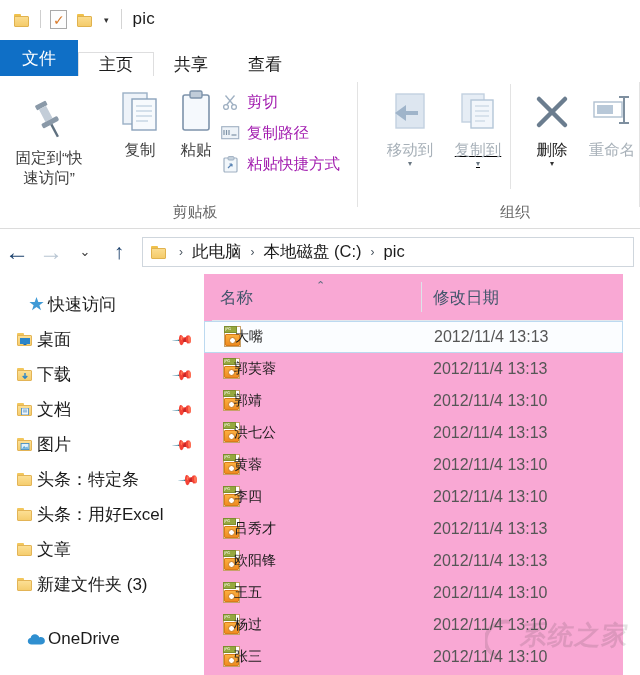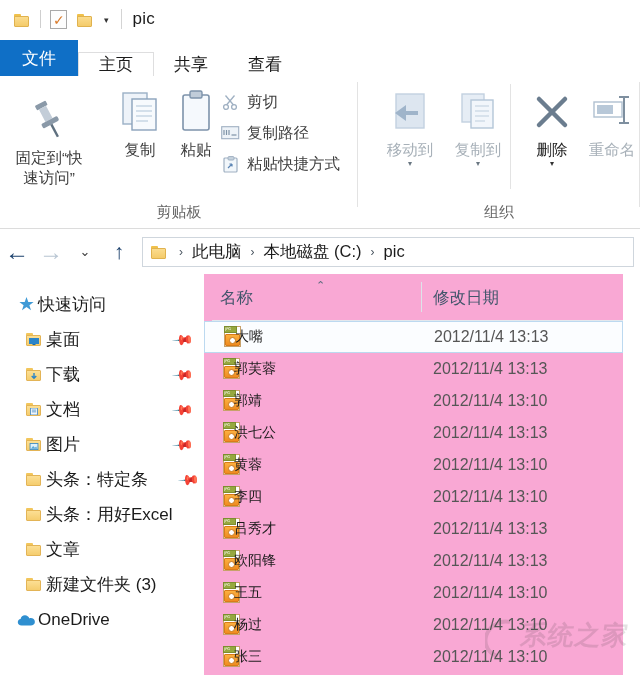--- a/index.html
+++ b/index.html
@@ -151,20 +151,21 @@
     height: 125px;
     background: #e3e3e3;
   }
   .rgroup-label {
     position: absolute;
     bottom: 6px;
     width: 100%;
     text-align: center;
     font-size: 15px;
     color: #686868;
+    padding-left: 16px;
   }
 
   .bigbtn {
     position: absolute;
     width: 76px;
     text-align: center;
     cursor: default;
   }
   .bigbtn .bicon {
     height: 56px;
@@ -191,21 +192,21 @@
     height: 20px;
     display: flex;
     align-items: center;
     justify-content: center;
     margin-right: 5px;
   }
   .smallbtn .slabel {
     font-size: 15.5px;
     color: #3c3c3c;
   }
-  .smallbtn.disabled .slabel { color: #404040; }
+  .smallbtn.disabled .slabel { color: #a21caf; }
 
   .dropcaret {
     font-size: 8px;
     color: #6a7782;
     line-height: 6px;
     margin-top: 1px;
   }
 
   
   .addrbar {
@@ -265,26 +266,26 @@
     position: relative;
     width: 204px;
     height: 401px;
     background: #ffffff;
     overflow: hidden;
   }
   .navitem {
     display: flex;
     align-items: center;
     height: 35px;
-    padding-left: 22px;
+    padding-left: 13px;
     box-sizing: border-box;
     cursor: default;
     position: relative;
   }
-  .navitem.root { padding-left: 14px; }
+  .navitem.root { padding-left: 24px; }
   .navitem .nicon {
     width: 24px;
     display: flex;
     align-items: center;
     justify-content: center;
     flex: 0 0 24px;
   }
   .navitem .nlabel {
     font-size: 17px;
     color: #1b1b1b;
@@ -586,21 +587,21 @@
         <div class="bicon">
           <svg width="46" height="46" viewBox="0 0 46 46">
             <rect x="9" y="5" width="28" height="34" fill="#dde6f0" stroke="#c2d1e0" stroke-width="1.4"></rect>
             <path d="M31 22 L19 22 L19 16 L8 24 L19 32 L19 26 L31 26 Z" fill="#9fb4ca"></path>
           </svg>
         </div>
         <div class="blabel">移动到</div>
         <div class="dropcaret">▾</div>
       </div>
 
-      <div class="bigbtn disabled" style="left:82px; top:8px;">
+      <div class="bigbtn disabled" style="left:82px; top:8px;text-decoration:underline;">
         <div class="bicon">
           <svg width="46" height="46" viewBox="0 0 46 46">
             <rect x="7" y="5" width="22" height="28" fill="#e6edf5" stroke="#c2d1e0" stroke-width="1.4"></rect>
             <rect x="16" y="11" width="22" height="28" fill="#f2f6fb" stroke="#b4c6d8" stroke-width="1.4"></rect>
             <g stroke="#c3d2e0" stroke-width="1.1">
               <line x1="20" y1="17" x2="34" y2="17"></line>
               <line x1="20" y1="22" x2="34" y2="22"></line>
               <line x1="20" y1="27" x2="34" y2="27"></line>
               <line x1="20" y1="32" x2="30" y2="32"></line>
             </g>
@@ -764,21 +765,21 @@
       <div class="navitem">
         <span class="nicon">
           <span class="sfolder">
               <span class="tab2"></span>
               <span class="body2"></span>
             </span>
         </span>
         <span class="nlabel">新建文件夹 (3)</span>
       </div>
 
-      <div class="navitem root" style="margin-top:0">
+      <div class="navitem root" style="margin-top:19px">
         <span class="nicon">
           <svg width="19" height="14" viewBox="0 0 19 14">
             <path d="M4.6 12.5 C2.2 12.5 0.8 10.9 0.8 9.2 C0.8 7.6 2 6.3 3.6 6.1 C3.9 4 5.7 2.3 8 2.3 C10 2.3 11.7 3.6 12.3 5.4 C12.7 5.2 13.2 5.1 13.7 5.1 C16 5.1 17.9 6.8 17.9 8.9 C17.9 11 16 12.5 13.7 12.5 Z" fill="#2f8fd0"></path>
           </svg>
         </span>
         <span class="nlabel">OneDrive</span>
       </div>
 
     </div>
 

